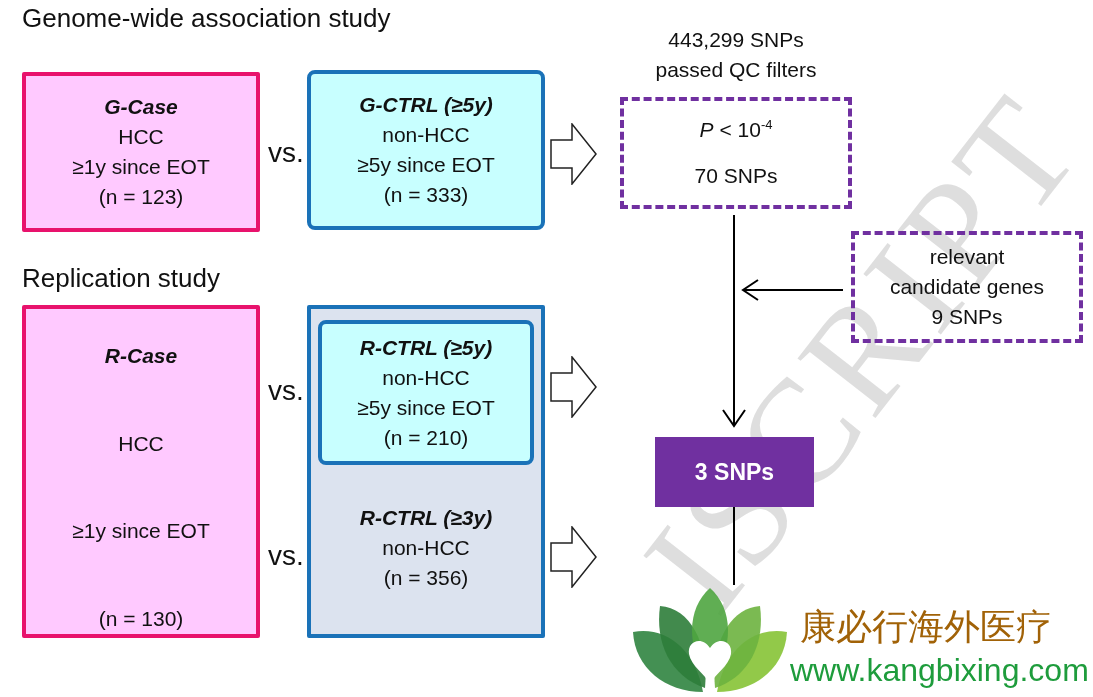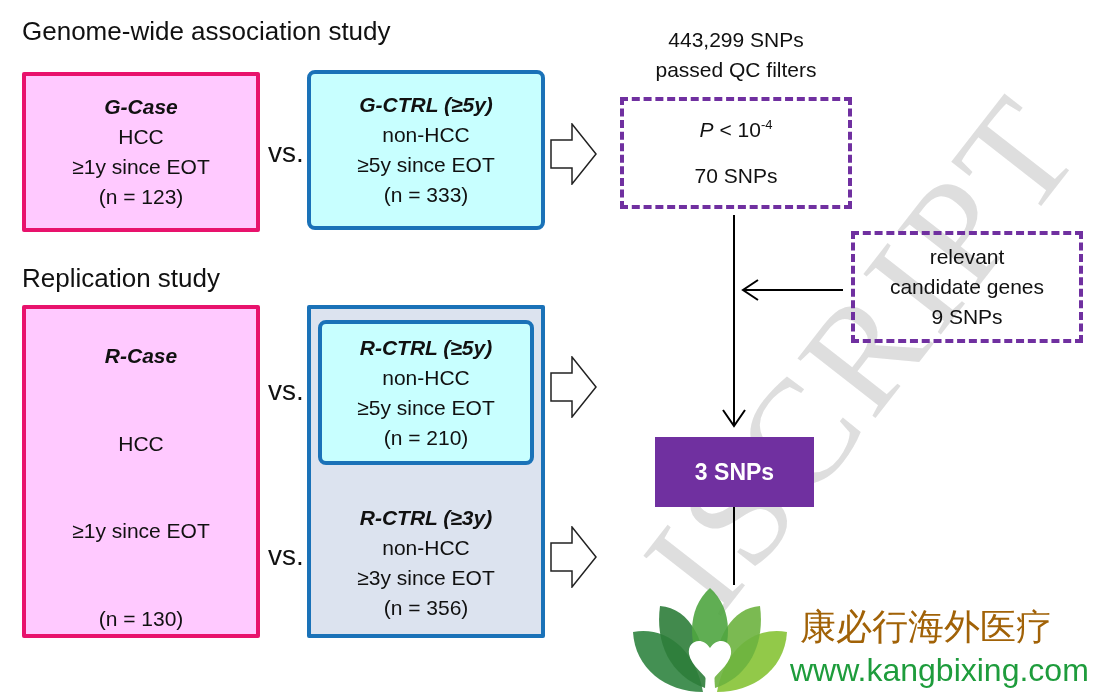--- a/index.html
+++ b/index.html
@@ -24,21 +24,21 @@
     .watermark { position: absolute; color: #d9d9d9; font-family: "Liberation Serif", serif;
                  font-size: 150px; transform-origin: left bottom; white-space: nowrap; opacity: 0.85; letter-spacing: 6px; }
     .brand-cn { font-family: "DejaVu Sans", sans-serif; color: #a16207; font-size: 36px; white-space: nowrap; }
     .brand-url { color: #1e9c3c; font-size: 32px; white-space: nowrap; }
   </style>
 </head>
 <body>
 
 <div class="watermark" style="left:745px; top:470px; transform: rotate(-52deg);">ISCRIPT</div>
 
-<div class="abs section-title" style="left:22px; top:16px;">Genome-wide association study</div>
+<div class="abs section-title" style="left:22px; top:3px;">Genome-wide association study</div>
 
 <div class="box case" style="left:22px; top:72px; width:238px; height:160px;">
   <span class="bold-it">G-Case</span>
   <span>HCC</span>
   <span>≥1y since EOT</span>
   <span>(n = 123)</span>
 </div>
 
 <div class="abs vs" style="left:268px; top:137px;">vs.</div>
 
@@ -76,21 +76,20 @@
 <div class="box ctrl" style="left:318px; top:320px; width:216px; height:145px;">
   <span class="bold-it">R-CTRL (≥5y)</span>
   <span>non-HCC</span>
   <span>≥5y since EOT</span>
   <span>(n = 210)</span>
 </div>
 
 <div class="abs free-text" style="left:318px; top:503px; width:216px; display:flex; flex-direction:column; align-items:center;">
   <span class="bold-it">R-CTRL (≥3y)</span>
   <span>non-HCC</span>
-  <span>≥3y since EOT</span>
   <span>(n = 356)</span>
 </div>
 
 <div class="abs free-text" style="left:620px; top:25px; width:232px; display:flex; flex-direction:column; align-items:center;">
   <span>443,299 SNPs</span>
   <span>passed QC filters</span>
 </div>
 
 <div class="dashed" style="left:620px; top:97px; width:232px; height:112px; line-height:26px;">
   <span style="margin-bottom:20px;">

